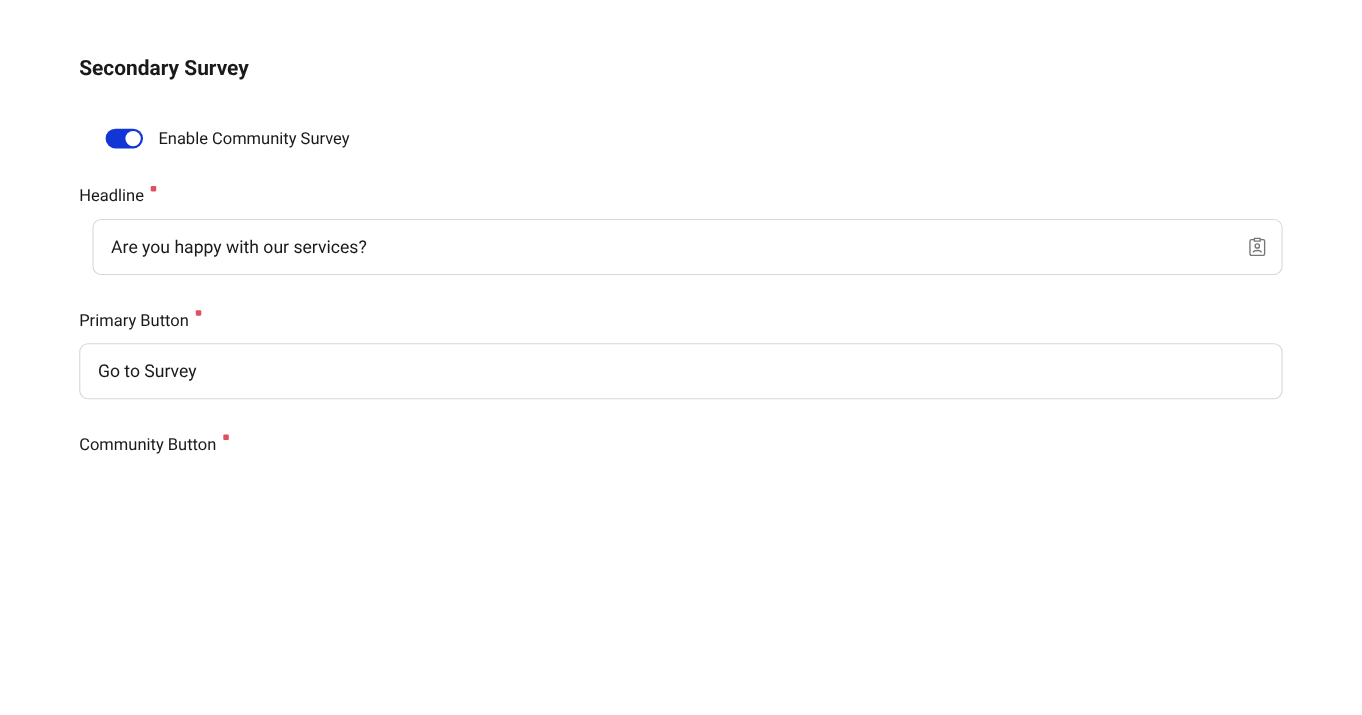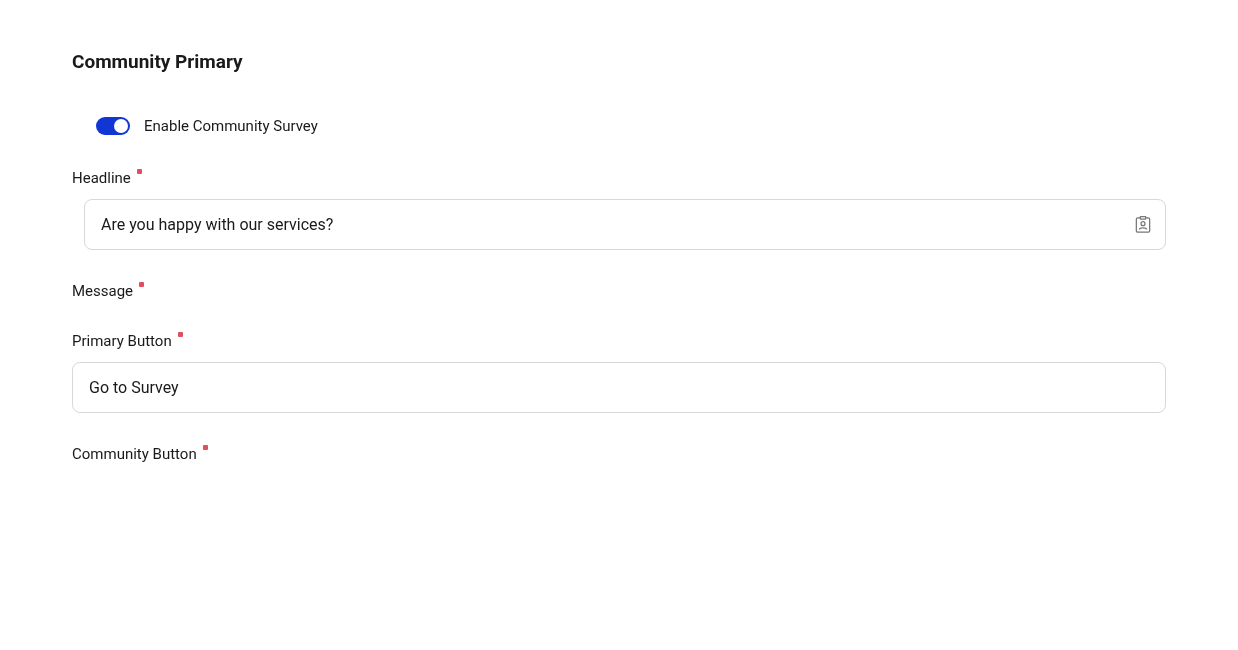--- a/index.html
+++ b/index.html
@@ -96,21 +96,21 @@
       height: 20px;
       color: #7a7a7a;
       display: flex;
       align-items: center;
       justify-content: center;
     }
   </style>
 </head>
 <body>
 
-<h1 class="page-title">Community Primary</h1>
+<h1 class="page-title">Secondary Survey</h1>
 
 <div class="toggle-row">
   <div class="toggle">
     <div class="toggle-knob"></div>
   </div>
   <span class="toggle-label">Enable Community Survey</span>
 </div>
 
 <div class="form-group">
   <div class="field-label">
@@ -124,24 +124,20 @@
         <rect x="1.5" y="2" width="15" height="16" rx="1.5"></rect>
         <rect x="6" y="0.5" width="6" height="3" rx="0.5" fill="#fff"></rect>
         <circle cx="9" cy="8.5" r="2.2"></circle>
         <path d="M5 15 C5 12.5 13 12.5 13 15"></path>
       </svg>
     </span>
   </div>
 </div>
 
 <div class="form-group">
-  <div class="field-label">
-    <span>Message</span>
-    <span class="required-marker"></span>
-  </div>
 </div>
 
 <div class="form-group">
   <div class="field-label">
     <span>Primary Button</span>
     <span class="required-marker"></span>
   </div>
   <input type="text" class="text-input" value="Go to Survey" style="">
 </div>
 

